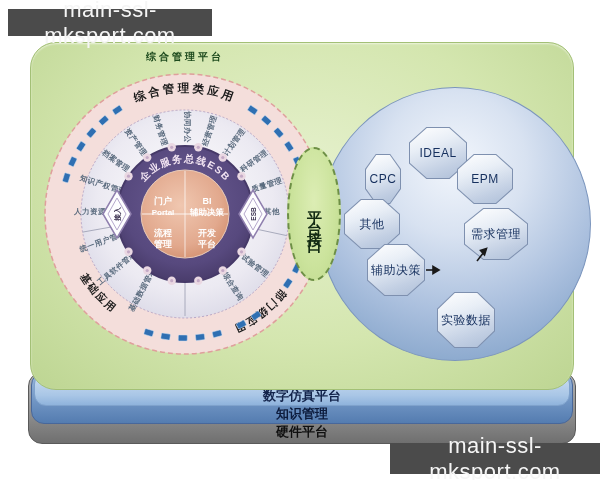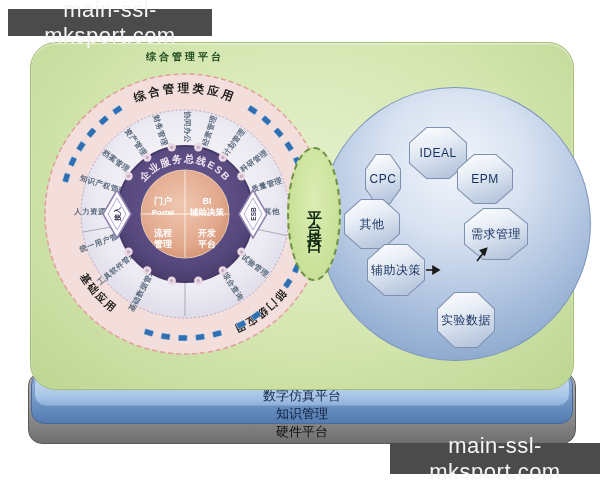--- a/index.html
+++ b/index.html
@@ -29,21 +29,21 @@
     background:linear-gradient(#cfe0f3 0%, #a9c6e6 70%, #8fb3dc 100%);
     border:1px solid #7fa2cc;}
   .bar-base{left:31px;width:540px;height:50px;z-index:2;border-radius:13px;
     background:linear-gradient(#9db9dd 0%, #6e93c2 60%, #547cb0 100%);
     border:1px solid #48679a;}
   .bar-hw{left:28px;width:546px;height:70px;z-index:1;border-radius:14px;
     background:linear-gradient(#b5b5b5 0%, #8d8d8d 60%, #6f6f6f 100%);
     border:1px solid #5a5a5a;}
   .layerbar .lbl{
     position:absolute;left:0;right:0;bottom:1px;height:17px;
-    text-align:center;font-size:13px;font-weight:normal;color:#12234a;
+    text-align:center;font-size:13px;font-weight:bold;color:#12234a;
   }
   .bar-base .lbl{color:#0d1c3d;}
   .bar-hw .lbl{color:#101010;bottom:3px;}
   
   .diagram-title{
     text-align:center;font-size:10px;font-weight:bold;color:#1d4a1d;
     letter-spacing:3px;z-index:6;
   }
   
   .sphere{

